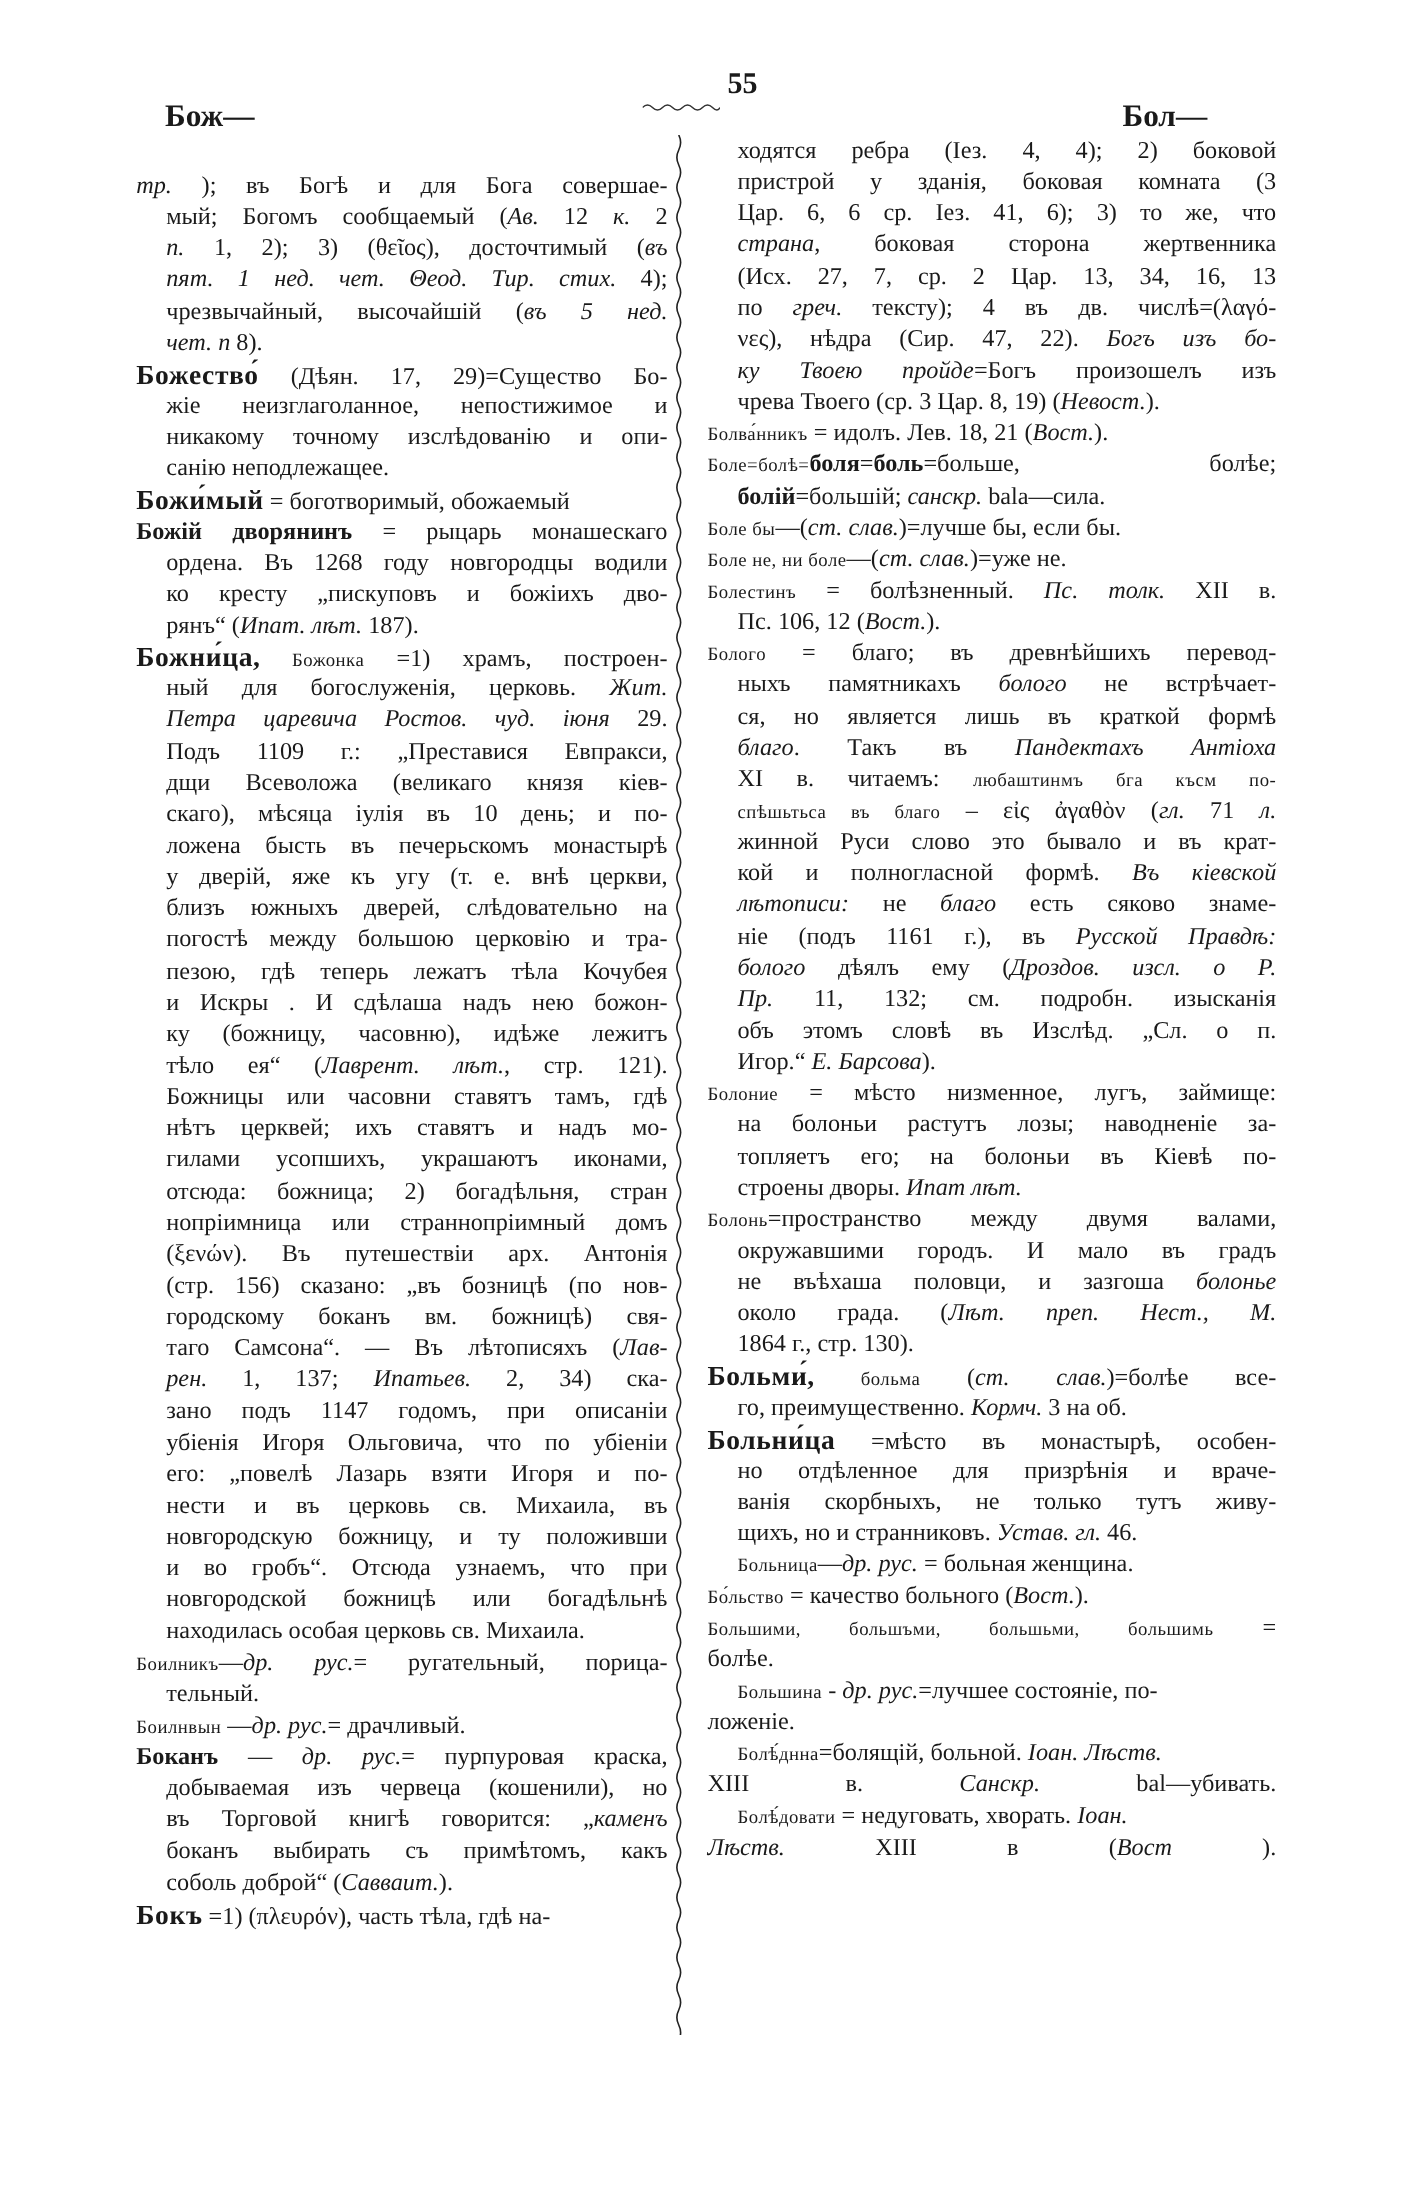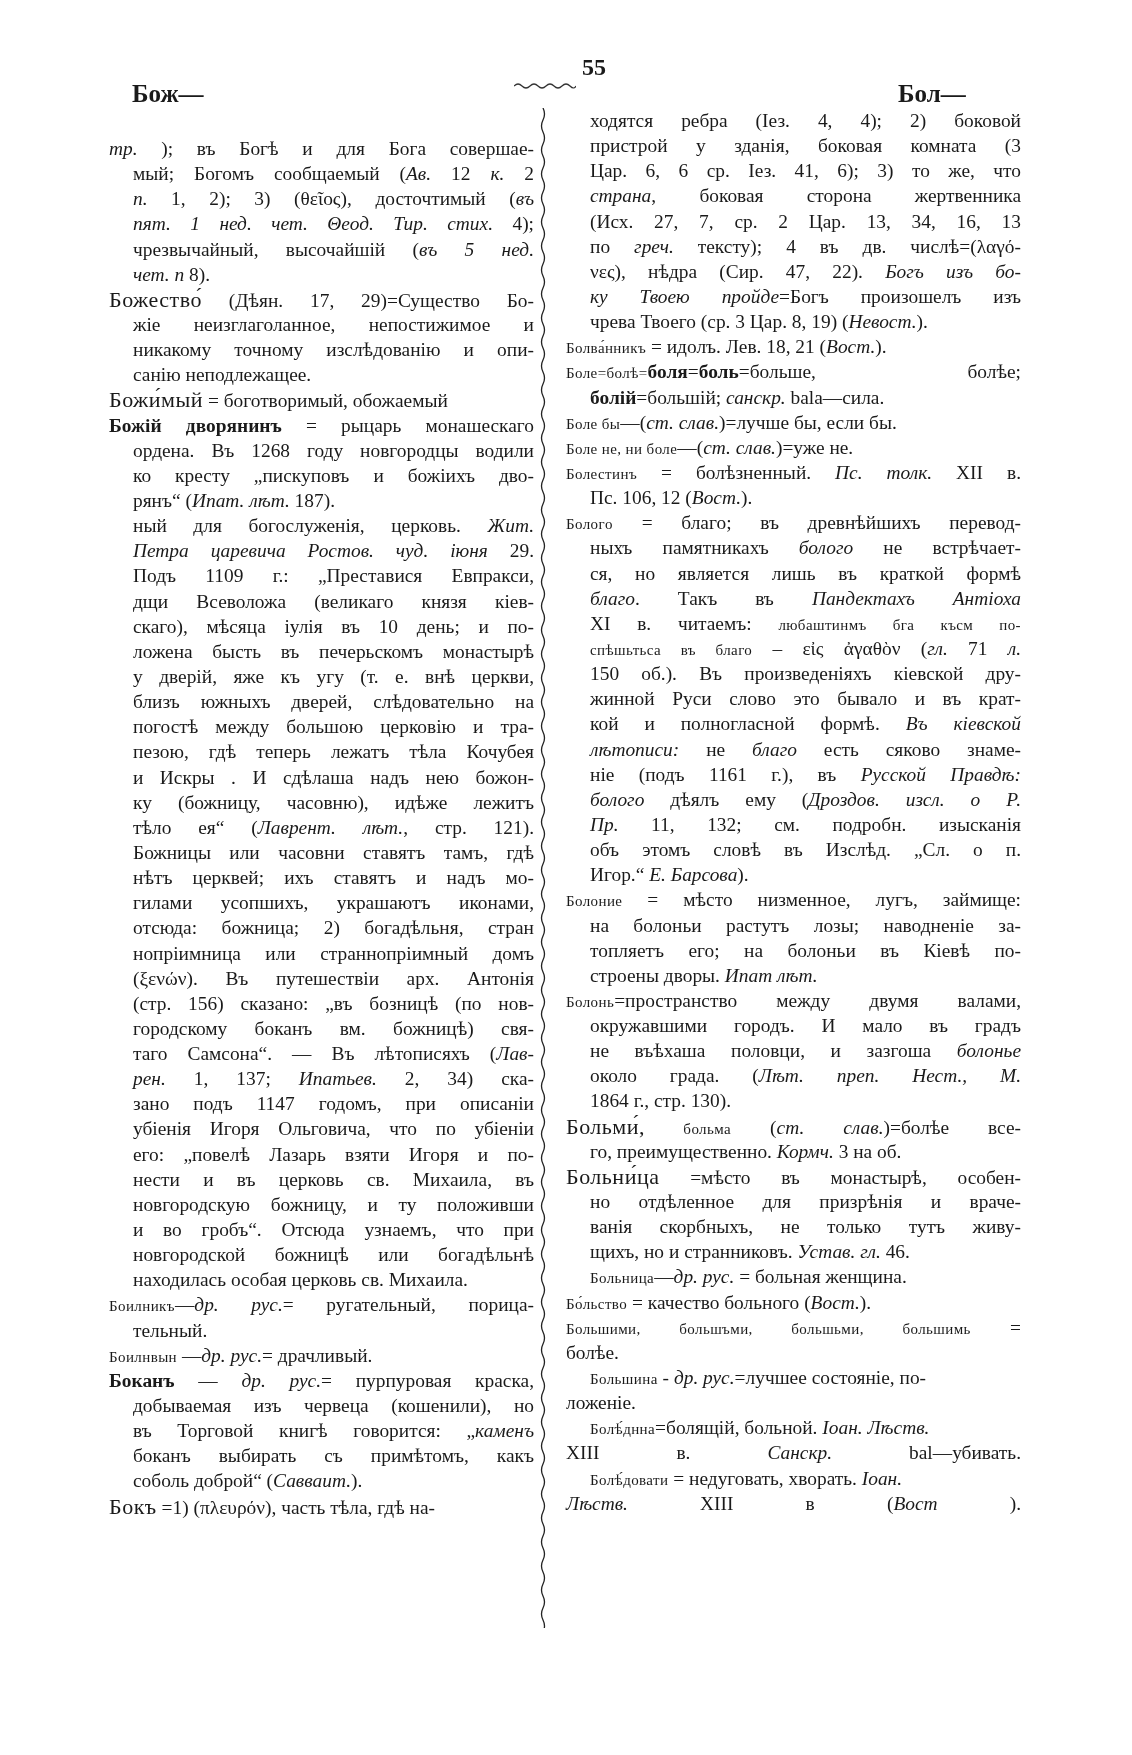--- a/index.html
+++ b/index.html
@@ -24,21 +24,21 @@
   .column {
     position: absolute; top: 108px;
     font-family: "Liberation Serif", serif;
     font-size: 19.4px; line-height: 25.15px;
   }
   .column.left { left: 109px; width: 425px; margin-top: 28px; }
   .column.right { left: 566px; width: 455px; }
   .line { white-space: nowrap; text-align: justify; text-align-last: justify; height: 25.15px; overflow: visible; }
   .line.last { text-align-last: left; }
   .line.indent { padding-left: 24px; }
-  .hw-big { font-weight: normal; font-size: 22px; letter-spacing: 0.5px; }
+  .hw-big { font-weight: bold; font-size: 22px; letter-spacing: 0.5px; }
   .hw-small { font-weight: normal; font-size: 15px; letter-spacing: 0.4px; }
   .it { font-style: italic; }
   .bd { font-weight: bold; }
   .divider {
     position: absolute; left: 536px; top: 108px; width: 14px; height: 1520px;
   }
 </style>
 </head>
 <body>
 
@@ -58,20 +58,21 @@
     <div class="line indent last"><span class="it">чет. п</span><span> 8).</span></div>
     <div class="line"><span class="hw-big">Божество́</span><span> (Дѣян. 17, 29)=Существо Бо-</span></div>
     <div class="line indent"><span>жіе неизглаголанное, непостижимое и</span></div>
     <div class="line indent"><span>никакому точному изслѣдованію и опи-</span></div>
     <div class="line indent last"><span>санію неподлежащее.</span></div>
     <div class="line last"><span class="hw-big">Божи́мый</span><span> = боготворимый, обожаемый</span></div>
     <div class="line"><span class="bd">Божій дворянинъ</span><span> = рыцарь монашескаго</span></div>
     <div class="line indent"><span>ордена. Въ 1268 году новгородцы водили</span></div>
     <div class="line indent"><span>ко кресту „пискуповъ и божіихъ дво-</span></div>
     <div class="line indent last"><span>рянъ“ (</span><span class="it">Ипат. лѣт.</span><span> 187).</span></div>
+    <div class="line"><span class="hw-big">Божни́ца,</span><span class="hw-small"> Божонка</span><span> =1) храмъ, построен-</span></div>
     <div class="line indent"><span>ный для богослуженія, церковь. </span><span class="it">Жит.</span></div>
     <div class="line indent"><span class="it">Петра царевича Ростов. чуд. іюня</span><span> 29.</span></div>
     <div class="line indent"><span>Подъ 1109 г.: „Преставися Евпракси,</span></div>
     <div class="line indent"><span>дщи Всеволожа (великаго князя кіев-</span></div>
     <div class="line indent"><span>скаго), мѣсяца іулія въ 10 день; и по-</span></div>
     <div class="line indent"><span>ложена бысть въ печерьскомъ монастырѣ</span></div>
     <div class="line indent"><span>у дверій, яже къ угу (т. е. внѣ церкви,</span></div>
     <div class="line indent"><span>близъ южныхъ дверей, слѣдовательно на</span></div>
     <div class="line indent"><span>погостѣ между большою церковію и тра-</span></div>
     <div class="line indent"><span>пезою, гдѣ теперь лежатъ тѣла Кочубея</span></div>
@@ -125,21 +126,20 @@
     <div class="line last"><span class="hw-small">Боле бы</span><span>—(</span><span class="it">ст. слав.</span><span>)=лучше бы, если бы.</span></div>
     <div class="line last"><span class="hw-small">Боле не, ни боле</span><span>—(</span><span class="it">ст. слав.</span><span>)=уже не.</span></div>
     <div class="line"><span class="hw-small">Болестинъ</span><span> = болѣзненный. </span><span class="it">Пс. толк.</span><span> XII в.</span></div>
     <div class="line indent last"><span>Пс. 106, 12 (</span><span class="it">Вост.</span><span>).</span></div>
     <div class="line"><span class="hw-small">Бологo</span><span> = благо; въ древнѣйшихъ перевод-</span></div>
     <div class="line indent"><span>ныхъ памятникахъ </span><span class="it">бологo</span><span> не встрѣчает-</span></div>
     <div class="line indent"><span>ся, но является лишь въ краткой формѣ</span></div>
     <div class="line indent"><span class="it">благо</span><span>. Такъ въ </span><span class="it">Пандектахъ Антіоха</span></div>
     <div class="line indent"><span>XI в. читаемъ: </span><span class="hw-small">любаштинмъ бга късм по-</span></div>
     <div class="line indent"><span class="hw-small">спѣшьтьса въ благо</span><span> – εἰς ἀγαθὸν (</span><span class="it">гл.</span><span> 71 </span><span class="it">л.</span></div>
-    <div class="line indent"><span>150 об.). Въ произведеніяхъ кіевской дру-</span></div>
     <div class="line indent"><span>жинной Руси слово это бывало и въ крат-</span></div>
     <div class="line indent"><span>кой и полногласной формѣ. </span><span class="it">Въ кіевской</span></div>
     <div class="line indent"><span class="it">лѣтописи:</span><span> не </span><span class="it">благо</span><span> есть сяково знаме-</span></div>
     <div class="line indent"><span>ніе (подъ 1161 г.), въ </span><span class="it">Русской Правдѣ:</span></div>
     <div class="line indent"><span class="it">бологo</span><span> дѣялъ ему (</span><span class="it">Дроздов. изсл. о Р.</span></div>
     <div class="line indent"><span class="it">Пр.</span><span> 11, 132; см. подробн. изысканія</span></div>
     <div class="line indent"><span>объ этомъ словѣ въ Изслѣд. „Сл. о п.</span></div>
     <div class="line indent last"><span>Игор.“ </span><span class="it">Е. Барсова</span><span>).</span></div>
     <div class="line"><span class="hw-small">Болоние</span><span> = мѣсто низменное, лугъ, займище:</span></div>
     <div class="line indent"><span>на болоньи растутъ лозы; наводненіе за-</span></div>

